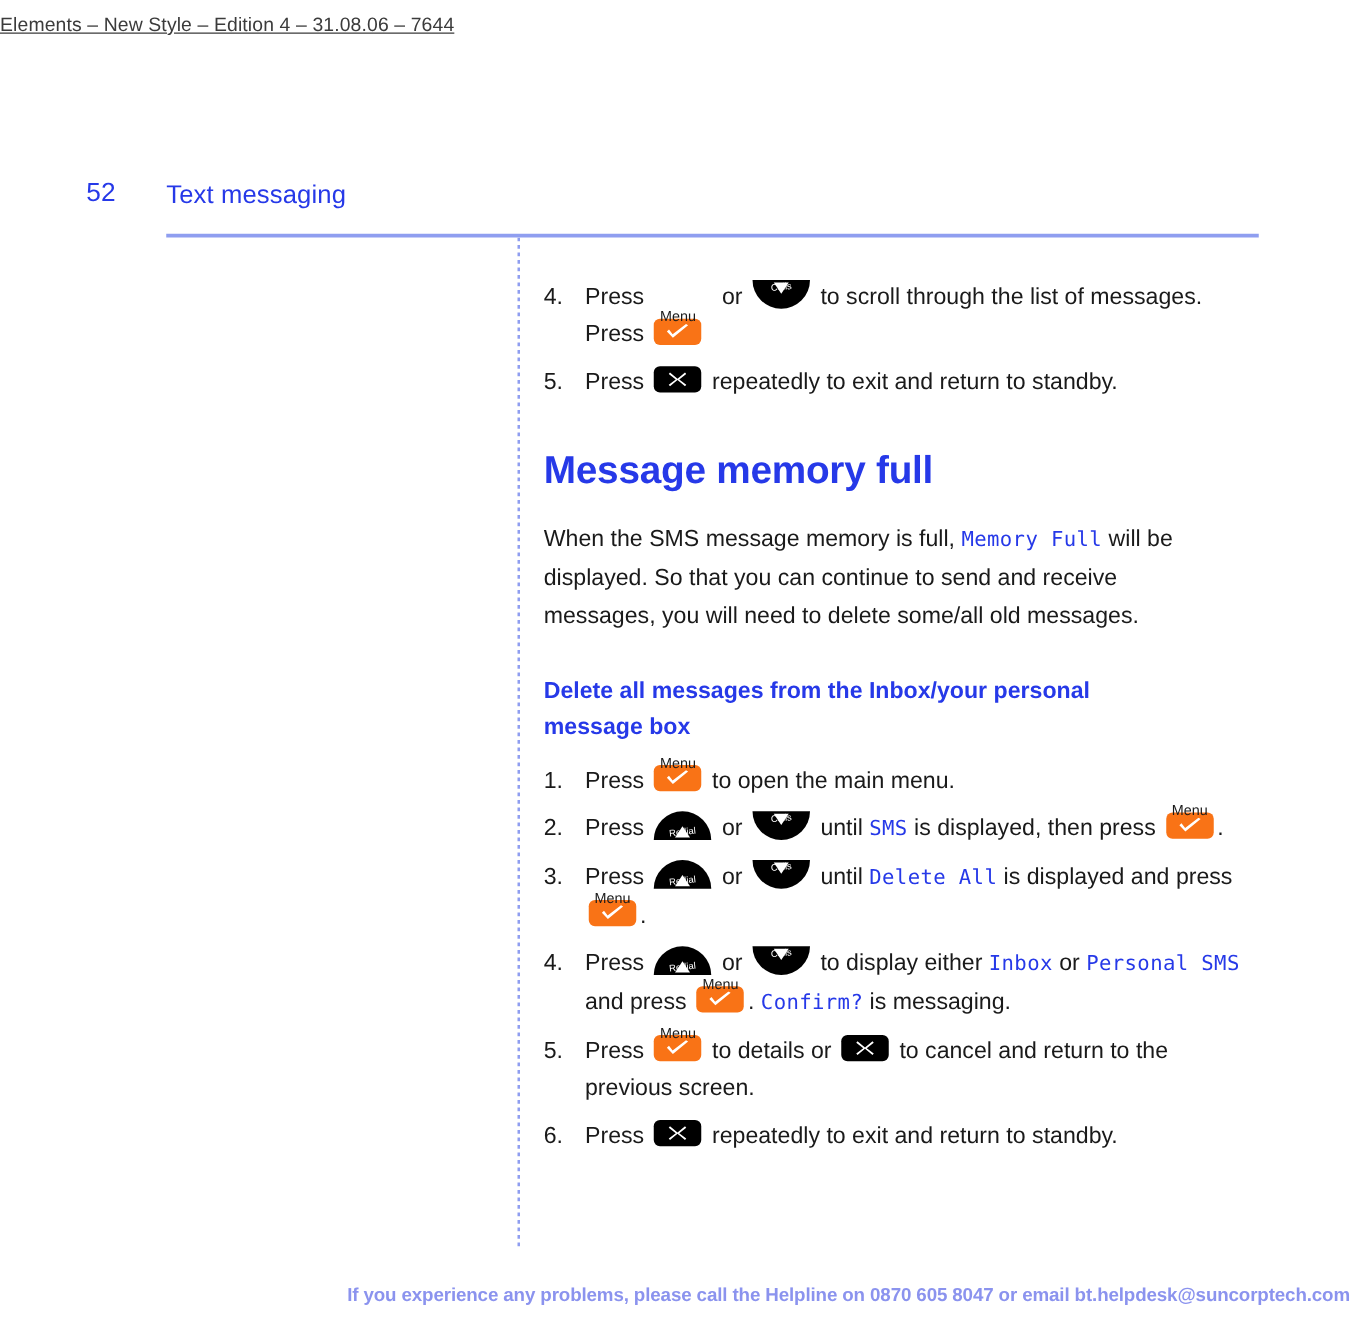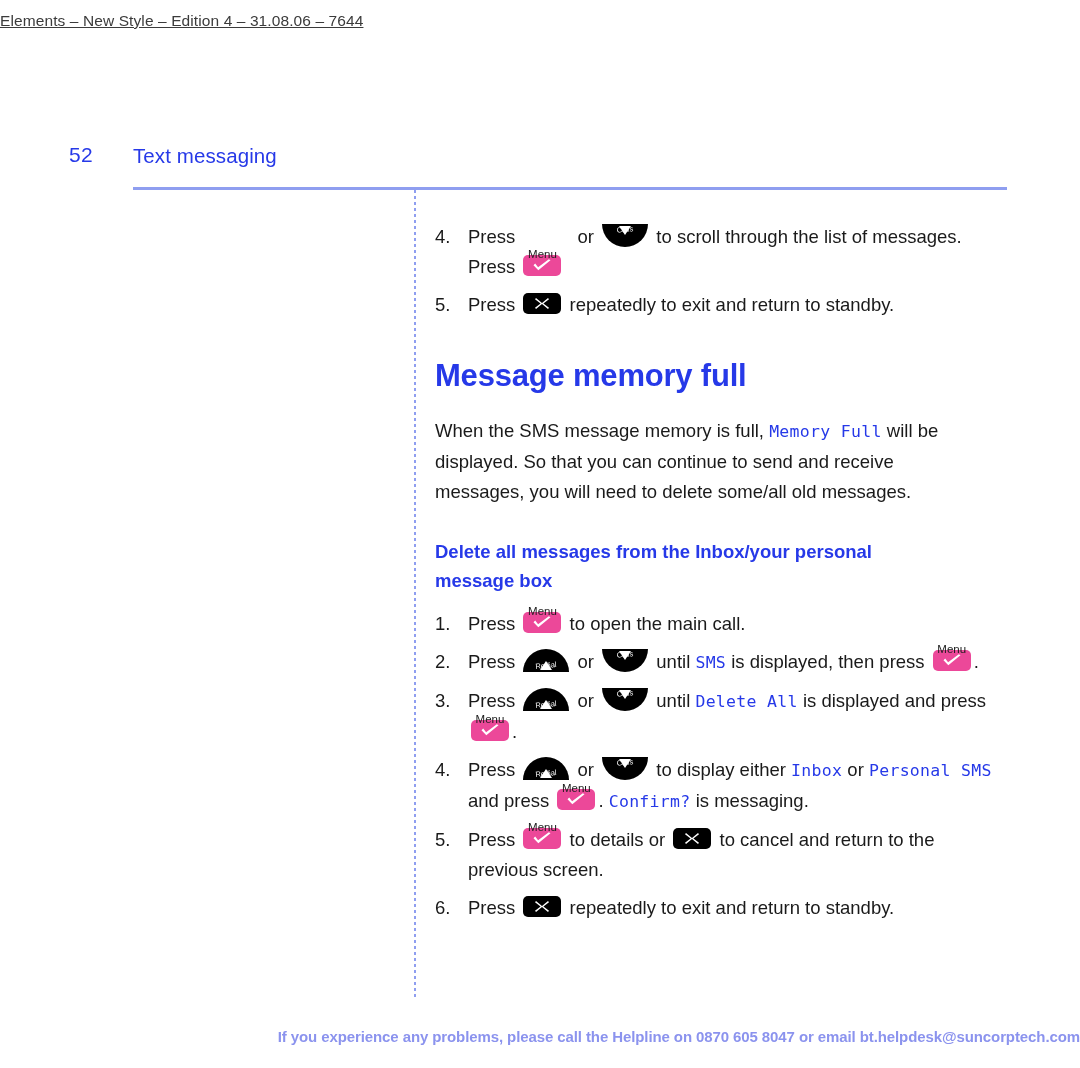--- a/index.html
+++ b/index.html
@@ -143,21 +143,21 @@
   .key {
     display: inline-block;
     vertical-align: baseline;
     position: relative;
   }
 
   
   .key-menu {
     width: 38px;
     height: 21px;
-    background: #ec4899;
+    background: #f97316;
     border-radius: 5px;
     margin: 0 3px -3px 3px;
   }
   .key-menu .cap {
     position: absolute;
     left: 50%;
     transform: translateX(-50%);
     top: -16px;
     font-size: 11.5px;
     color: #1a1a1a;
@@ -334,21 +334,21 @@
 
     <li>
       <span class="num">1.</span>
       <span>Press</span>
       <span class="key key-menu">
         <span class="cap">Menu</span>
         <svg class="tick" viewBox="0 0 20 13">
             <path d="M1.5 6.2 L6.3 11.2 L18.5 1.2 L16.8 0.2 L6.1 8.3 L3.2 4.6 Z" fill="#ffffff"></path>
           </svg>
       </span>
-      <span>to open the main call.</span>
+      <span>to open the main menu.</span>
     </li>
 
     <li>
       <span class="num">2.</span>
       <span>Press</span>
       <span class="key key-up">
         <span class="cap">Redial</span>
         <span class="tri"></span>
       </span>
       <span>or</span>

